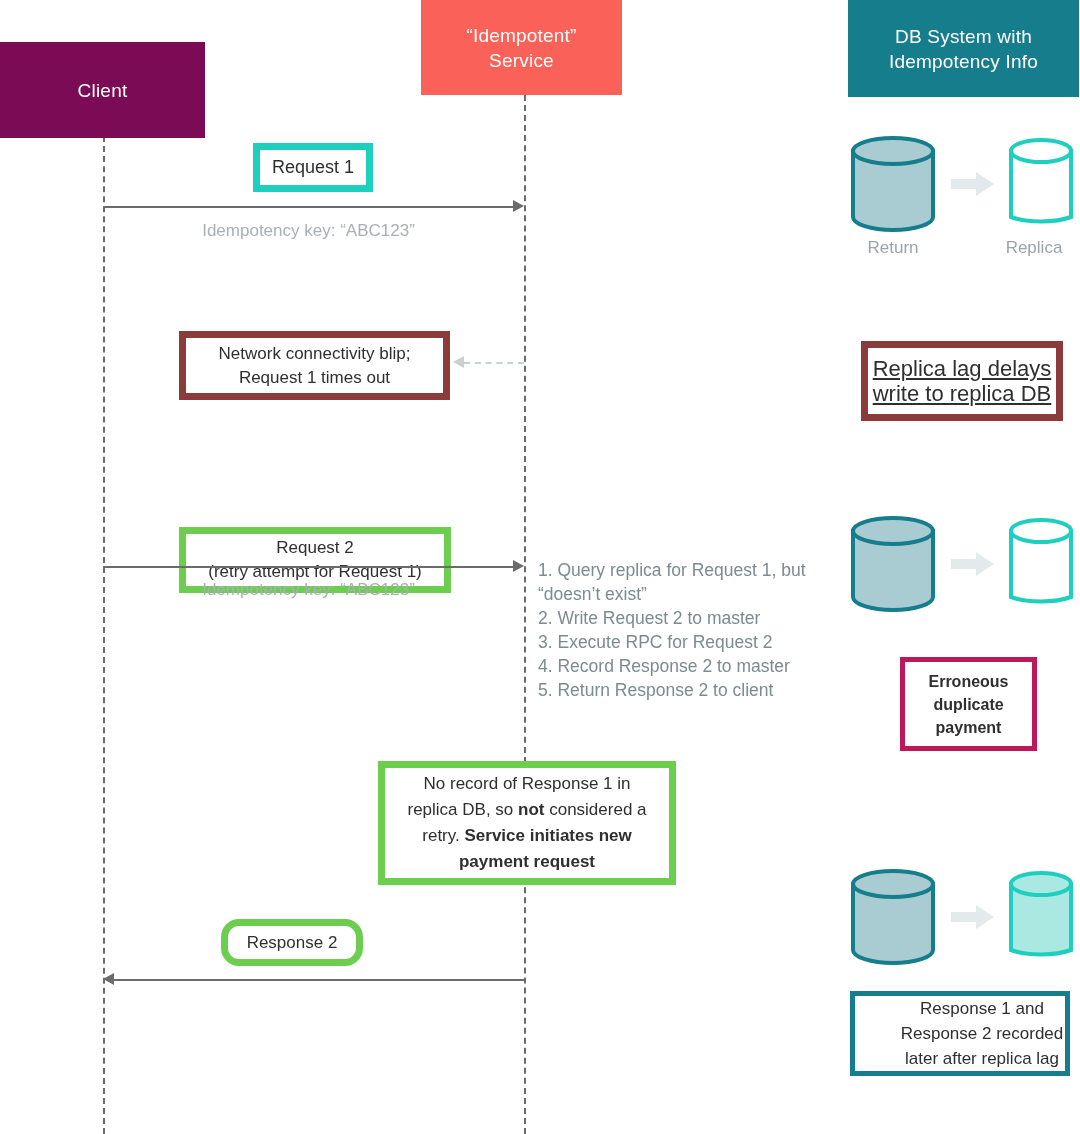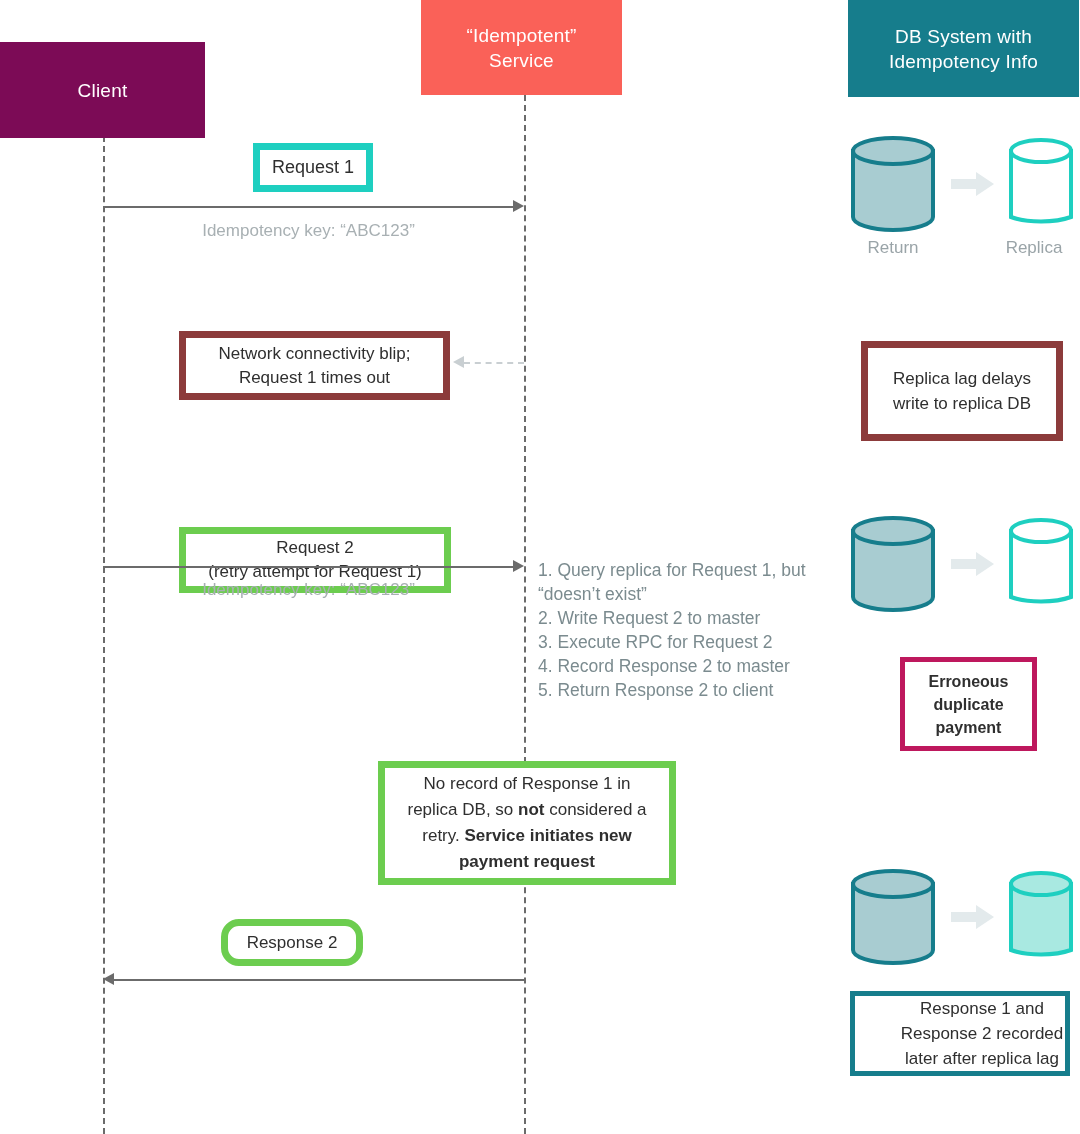--- a/index.html
+++ b/index.html
@@ -103,22 +103,22 @@
     left: 378px; top: 761px; width: 298px; height: 124px;
     font-size: 17px; line-height: 26px;
     padding: 12px 14px;
   }
   #box-response2 {
     left: 221px; top: 919px; width: 142px; height: 47px;
     font-size: 17px;
     border-radius: 18px;
   }
   #box-replicalag {
-    left: 861px; top: 341px; width: 202px; height: 100px;
-    font-size: 17px; line-height: 25px;
+    left: 861px; top: 341px; width: 202px; height: 80px;
+    font-size: 22px; line-height: 25px; text-decoration: underline;
   }
   #box-erroneous {
     left: 900px; top: 657px; width: 137px; height: 94px;
     font-size: 16px; line-height: 23px; font-weight: bold;
   }
   #box-resprecorded {
     left: 850px; top: 991px; width: 220px; height: 85px;
     font-size: 17px; line-height: 25px;
   }
 

